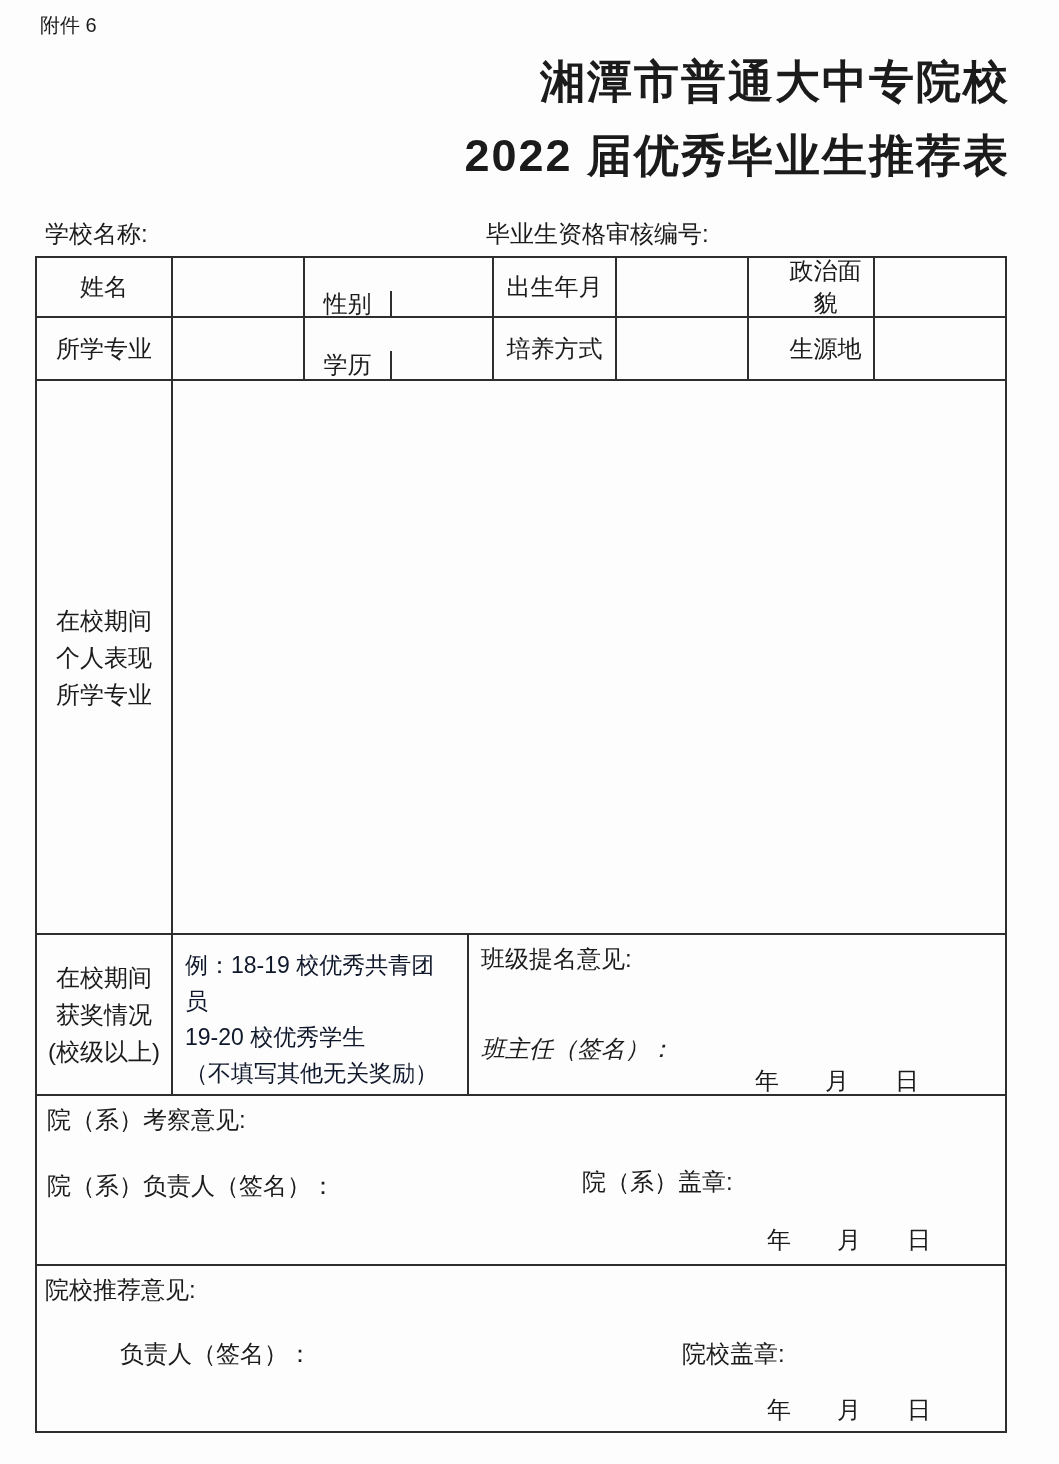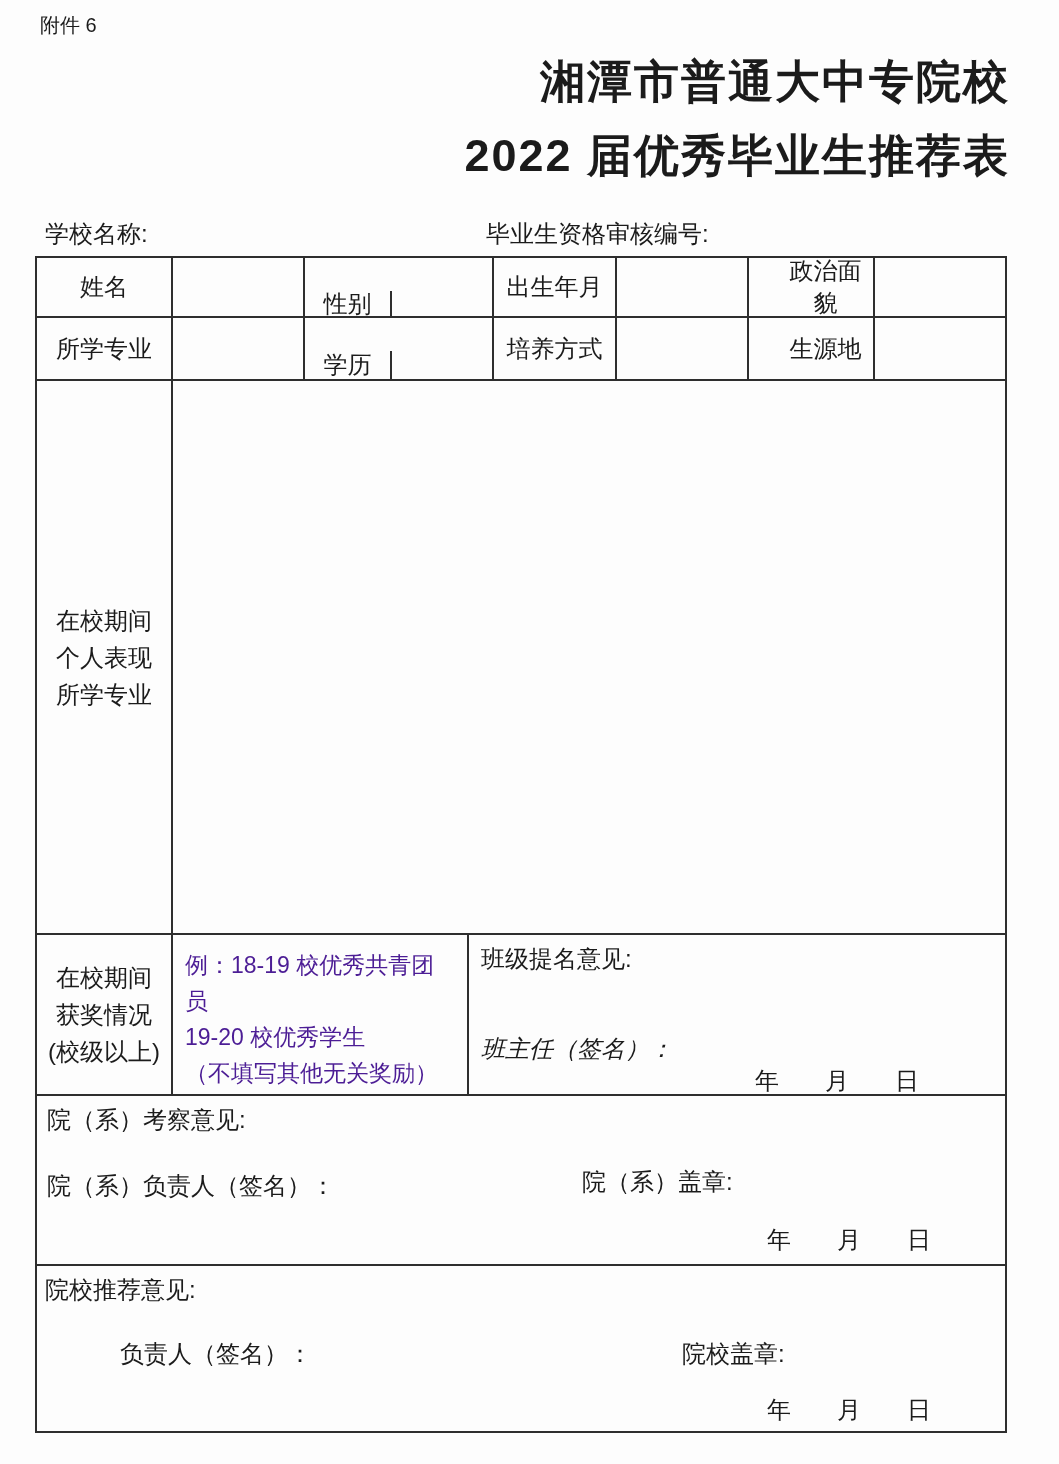--- a/index.html
+++ b/index.html
@@ -68,21 +68,21 @@
   .r6  { height: 163px; }
   .w1 { width: 136px; } .w2 { width: 132px; } .w3 { width: 87px; margin-top: 33px; }
   .w4 { width: 102px; } .w5 { width: 123px; } .w6 { width: 132px; }
   .w7 { width: 126px; padding-left: 29px; } .wlast { flex: 1; }
   .wred { width: 296px; }
 
   .example-cell {
     padding: 12px 8px 8px 12px;
     font-size: 23px;
     line-height: 36px;
-    color: #4c1d95;
+    color: #0f172a;
   }
   .abs { position: absolute; font-size: 24px; white-space: nowrap; }
   .date-line {
     position: absolute;
     display: flex;
     gap: 46px;
     font-size: 24px;
   }
 </style>
 </head>

